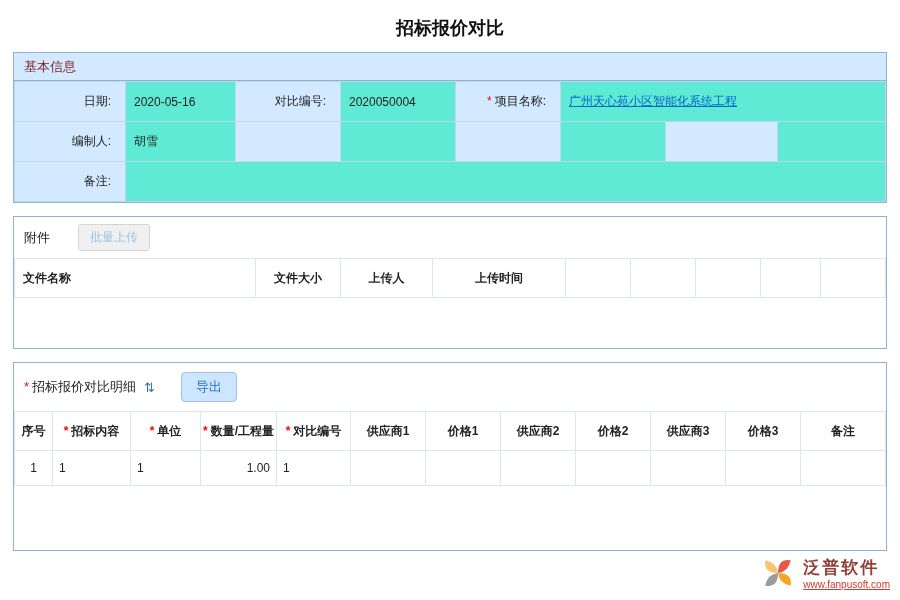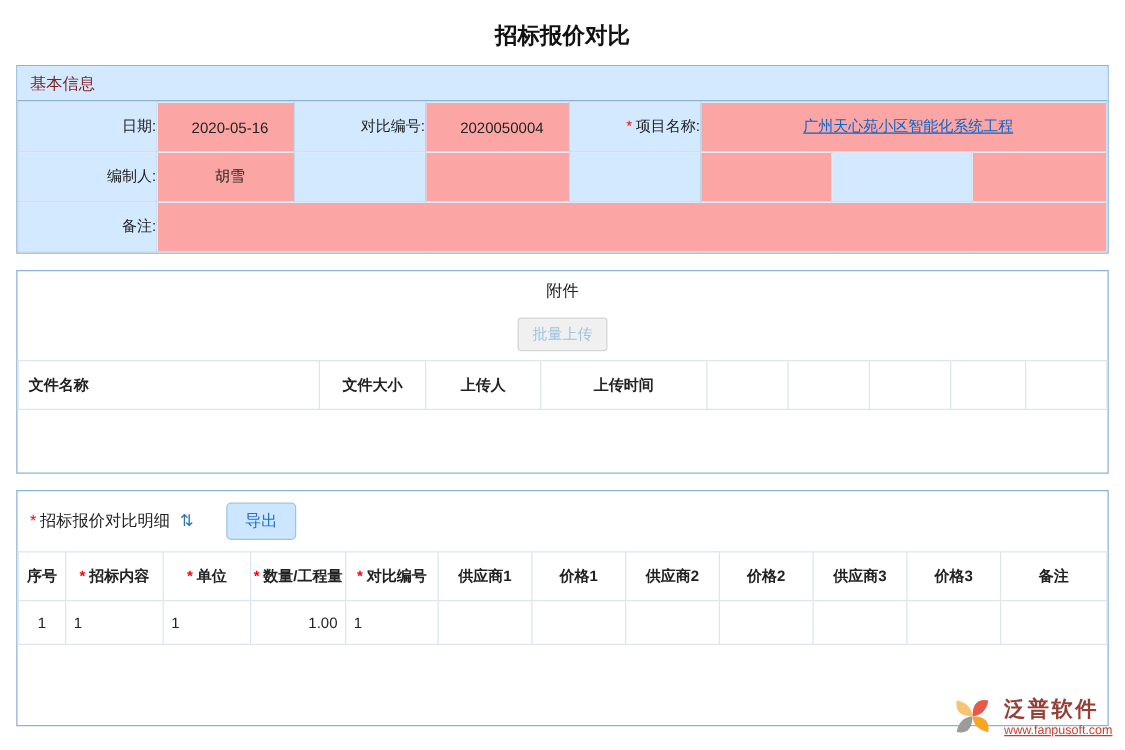--- a/index.html
+++ b/index.html
@@ -13,26 +13,26 @@
     padding:16px 0 12px 0;
   }
   .panel { margin:0 13px 13px 13px; border:1px solid #8CB3D6; background:#fff; }
   .panel-header {
     background:#D2E9FF; height:27px; line-height:27px; padding:0 10px;
     font-size:13px; color:#7f1d1d; border-bottom:1px solid #8CB3D6;
   }
   table.grid { width:100%; border-collapse:collapse; table-layout:fixed; }
   table.grid td, table.grid th { border:1px solid #BCD8EF; overflow:hidden; }
   .info td { height:37px; font-size:12px; }
-  .info td.lbl { background:#D2E9FF; text-align:right; padding-right:0;margin-top:20px; }
-  .info td.val { background:#fca5a5; padding-left:8px; text-align:center; }
+  .info td.lbl { background:#D2E9FF; text-align:right; padding-right:14px;margin-top:20px; }
+  .info td.val { background:#5eead4; padding-left:8px; text-align:left; }
   .req { color:#FF0000; margin-right:3px; }
   a.link { color:#0A64C8; text-decoration:underline; cursor:pointer; }
 
-  .attach-bar { display:flex; align-items:center; gap:12px; padding:7px 10px;flex-direction:column; }
+  .attach-bar { display:flex; align-items:center; gap:28px; padding:7px 10px; }
   .attach-title { font-size:13px; color:#222; }
   .btn-batch {
     background:#F0F0F0; color:#9CC2E0; border:1px solid #D5D5D5; border-radius:3px;
     padding:4px 11px; font-size:12px; cursor:pointer;
     font-family:"Liberation Sans","DejaVu Sans",sans-serif;
   }
   table.heads th { height:36px; font-size:12px; font-weight:bold; color:#222;
     border:1px solid #DCE6F0; background:#fff; text-align:center; }
   table.heads th.ta-l { text-align:left; padding-left:8px; }
   .attach-empty { height:50px; }

